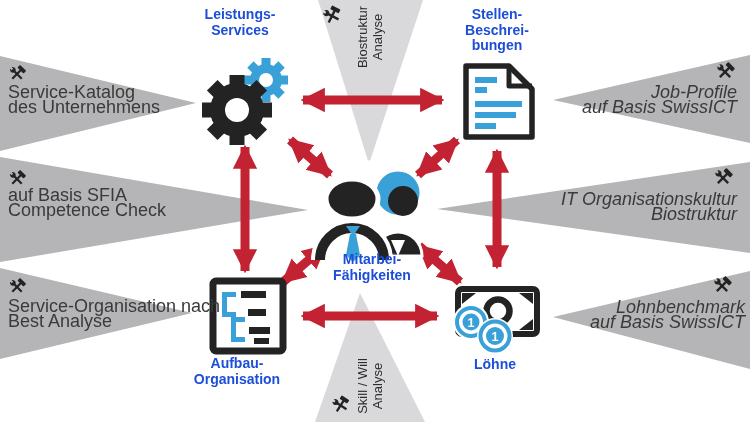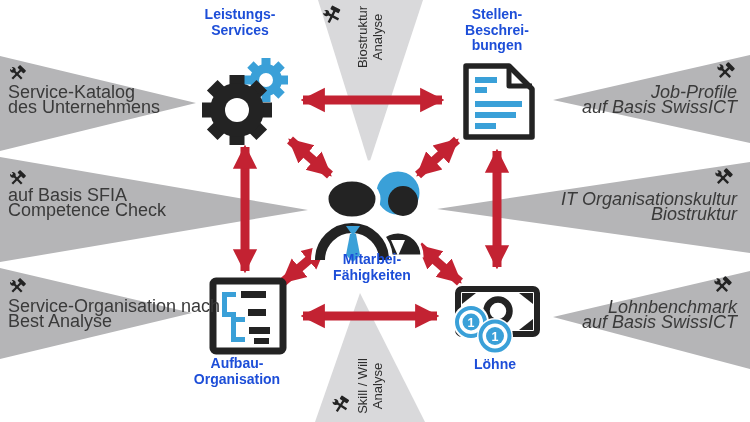--- a/index.html
+++ b/index.html
@@ -199,21 +199,21 @@
   </div>
 
   <div class="txt callout right" style="right:13px;top:85px">
     <span>Job-Profile</span>
     <span>auf Basis SwissICT</span>
   </div>
   <div class="txt callout right" style="right:13px;top:192px">
     <span>IT Organisationskultur</span>
     <span>Biostruktur</span>
   </div>
-  <div class="txt callout right" style="right:13px;top:300px">
+  <div class="txt callout right" style="right:5px;top:300px">
     <span>Lohnbenchmark</span>
     <span>auf Basis SwissICT</span>
   </div>
 
   <div class="txt vtext" style="left:337px;top:22px;width:66px">
     <span>Biostruktur</span>
     <span>Analyse</span>
   </div>
   <div class="txt vtext" style="left:337px;top:371px;width:66px">
     <span>Skill / Will</span>

